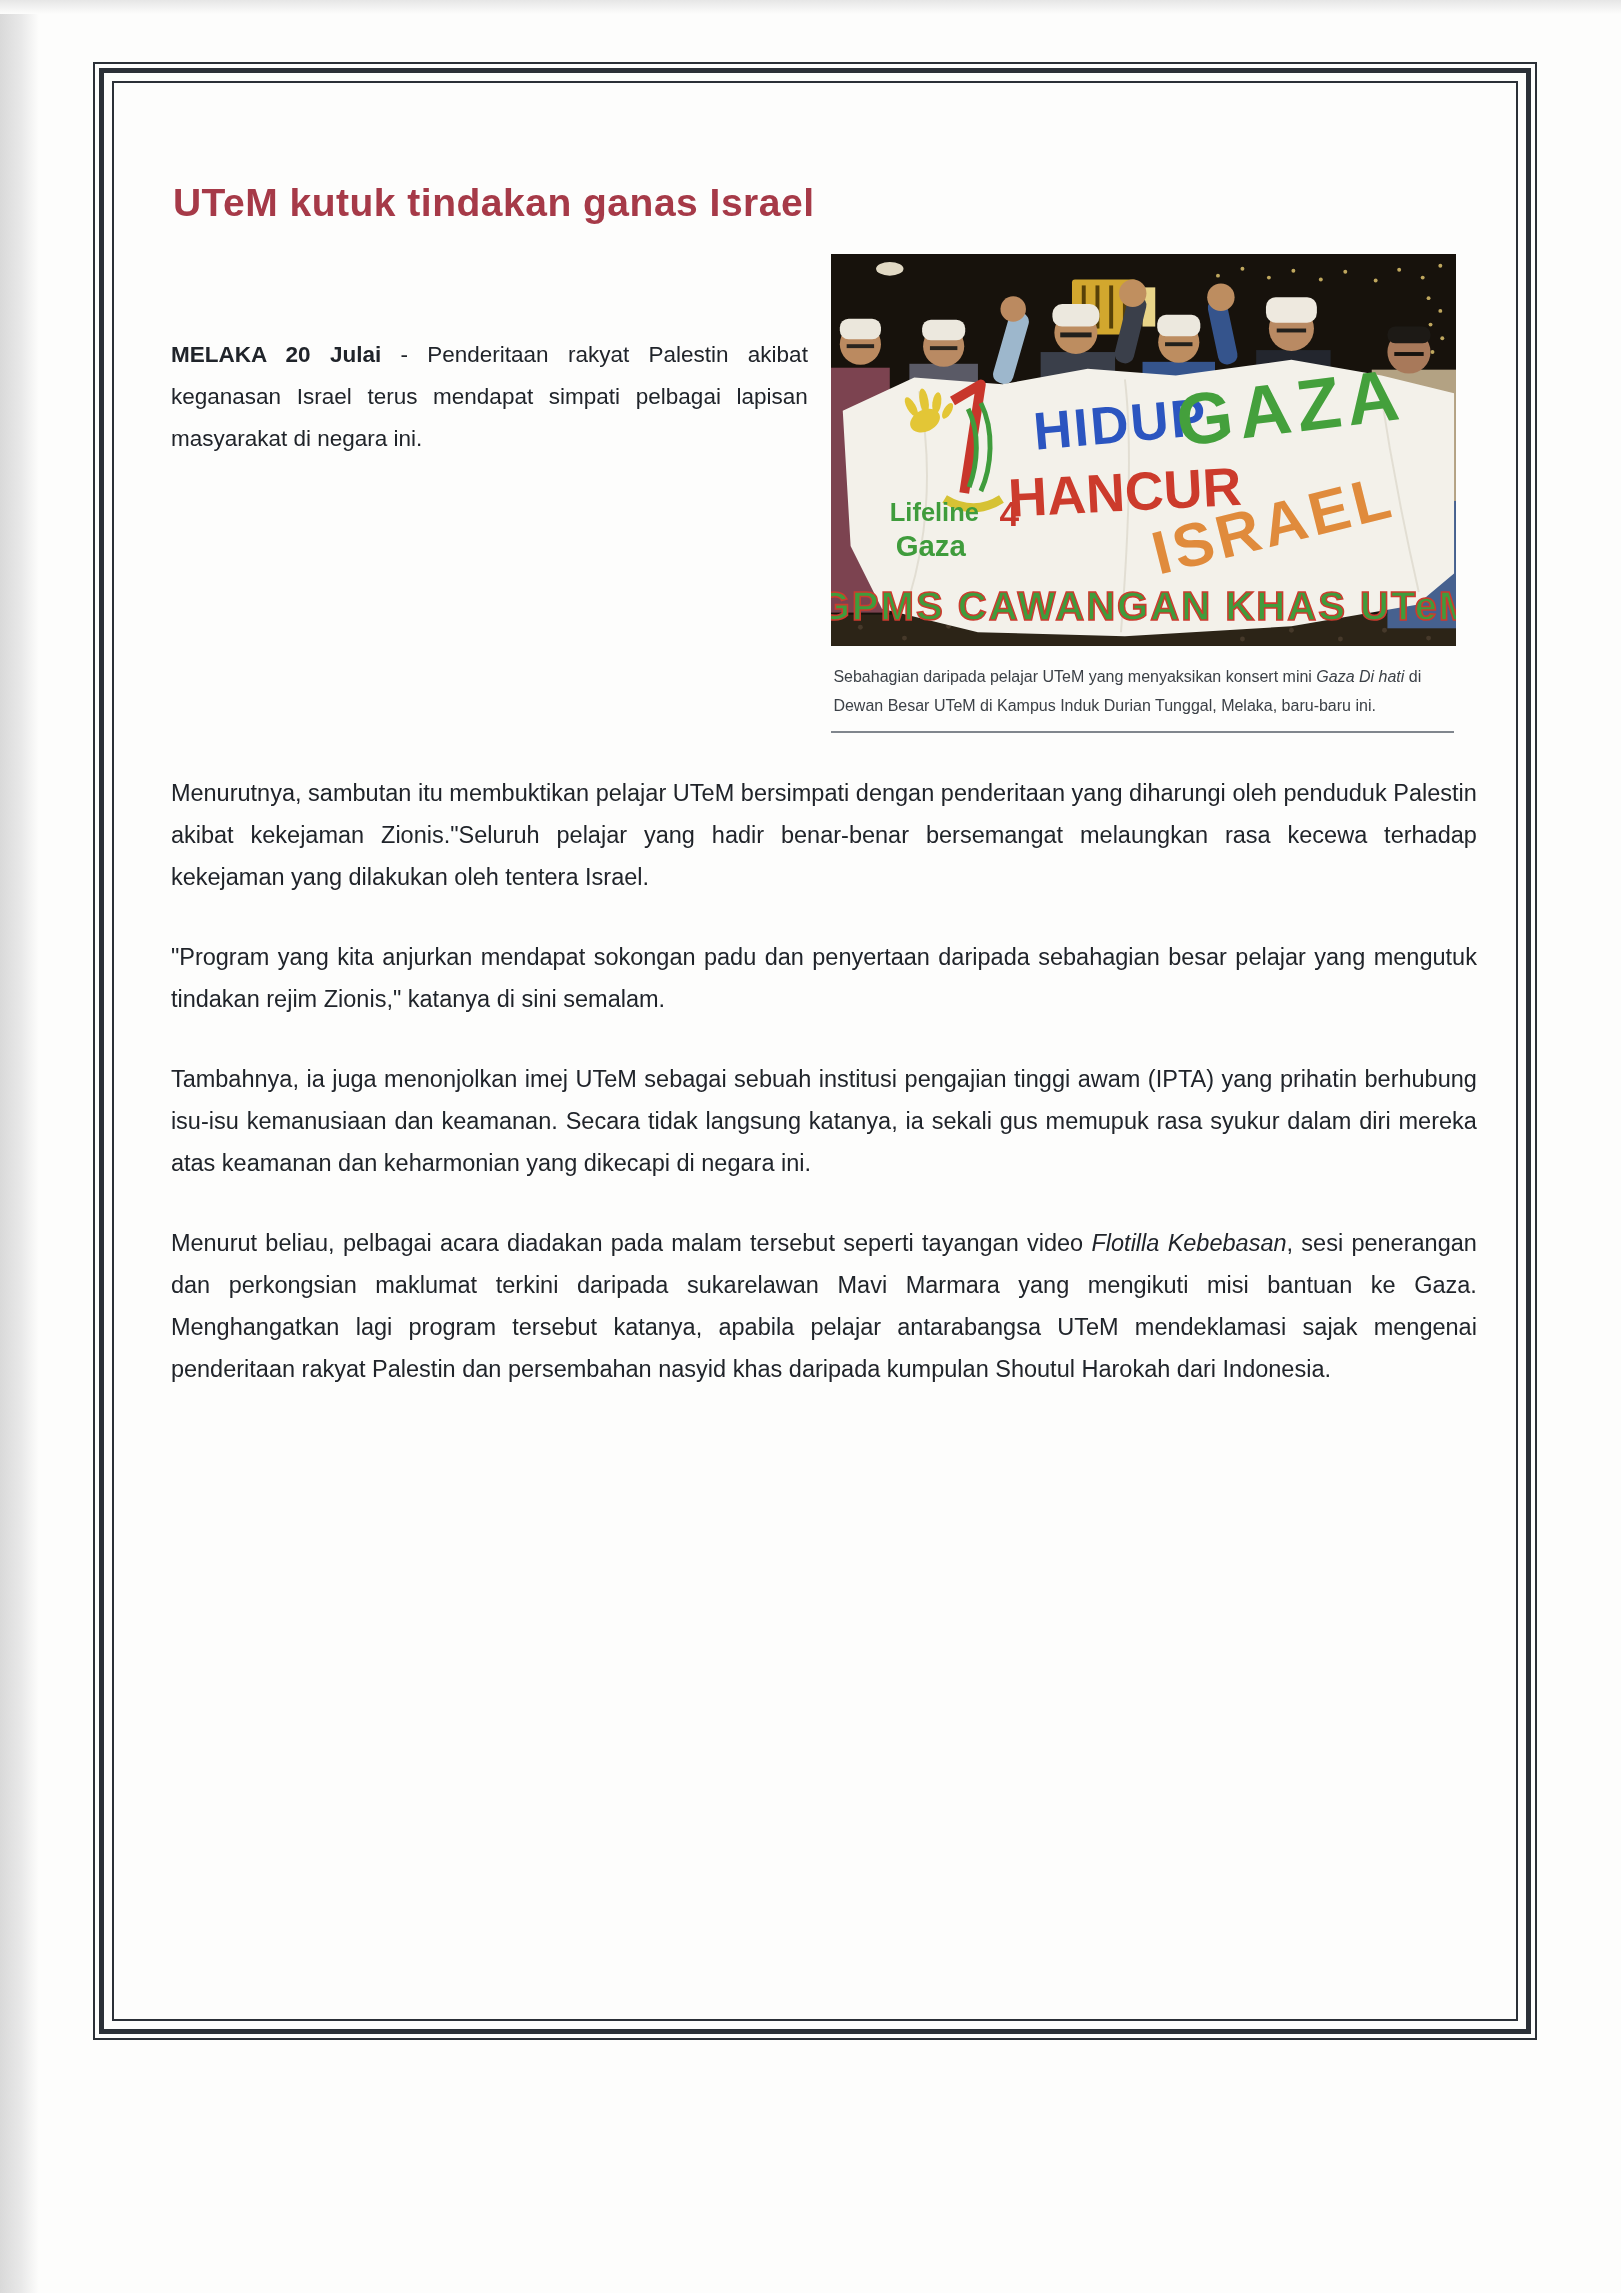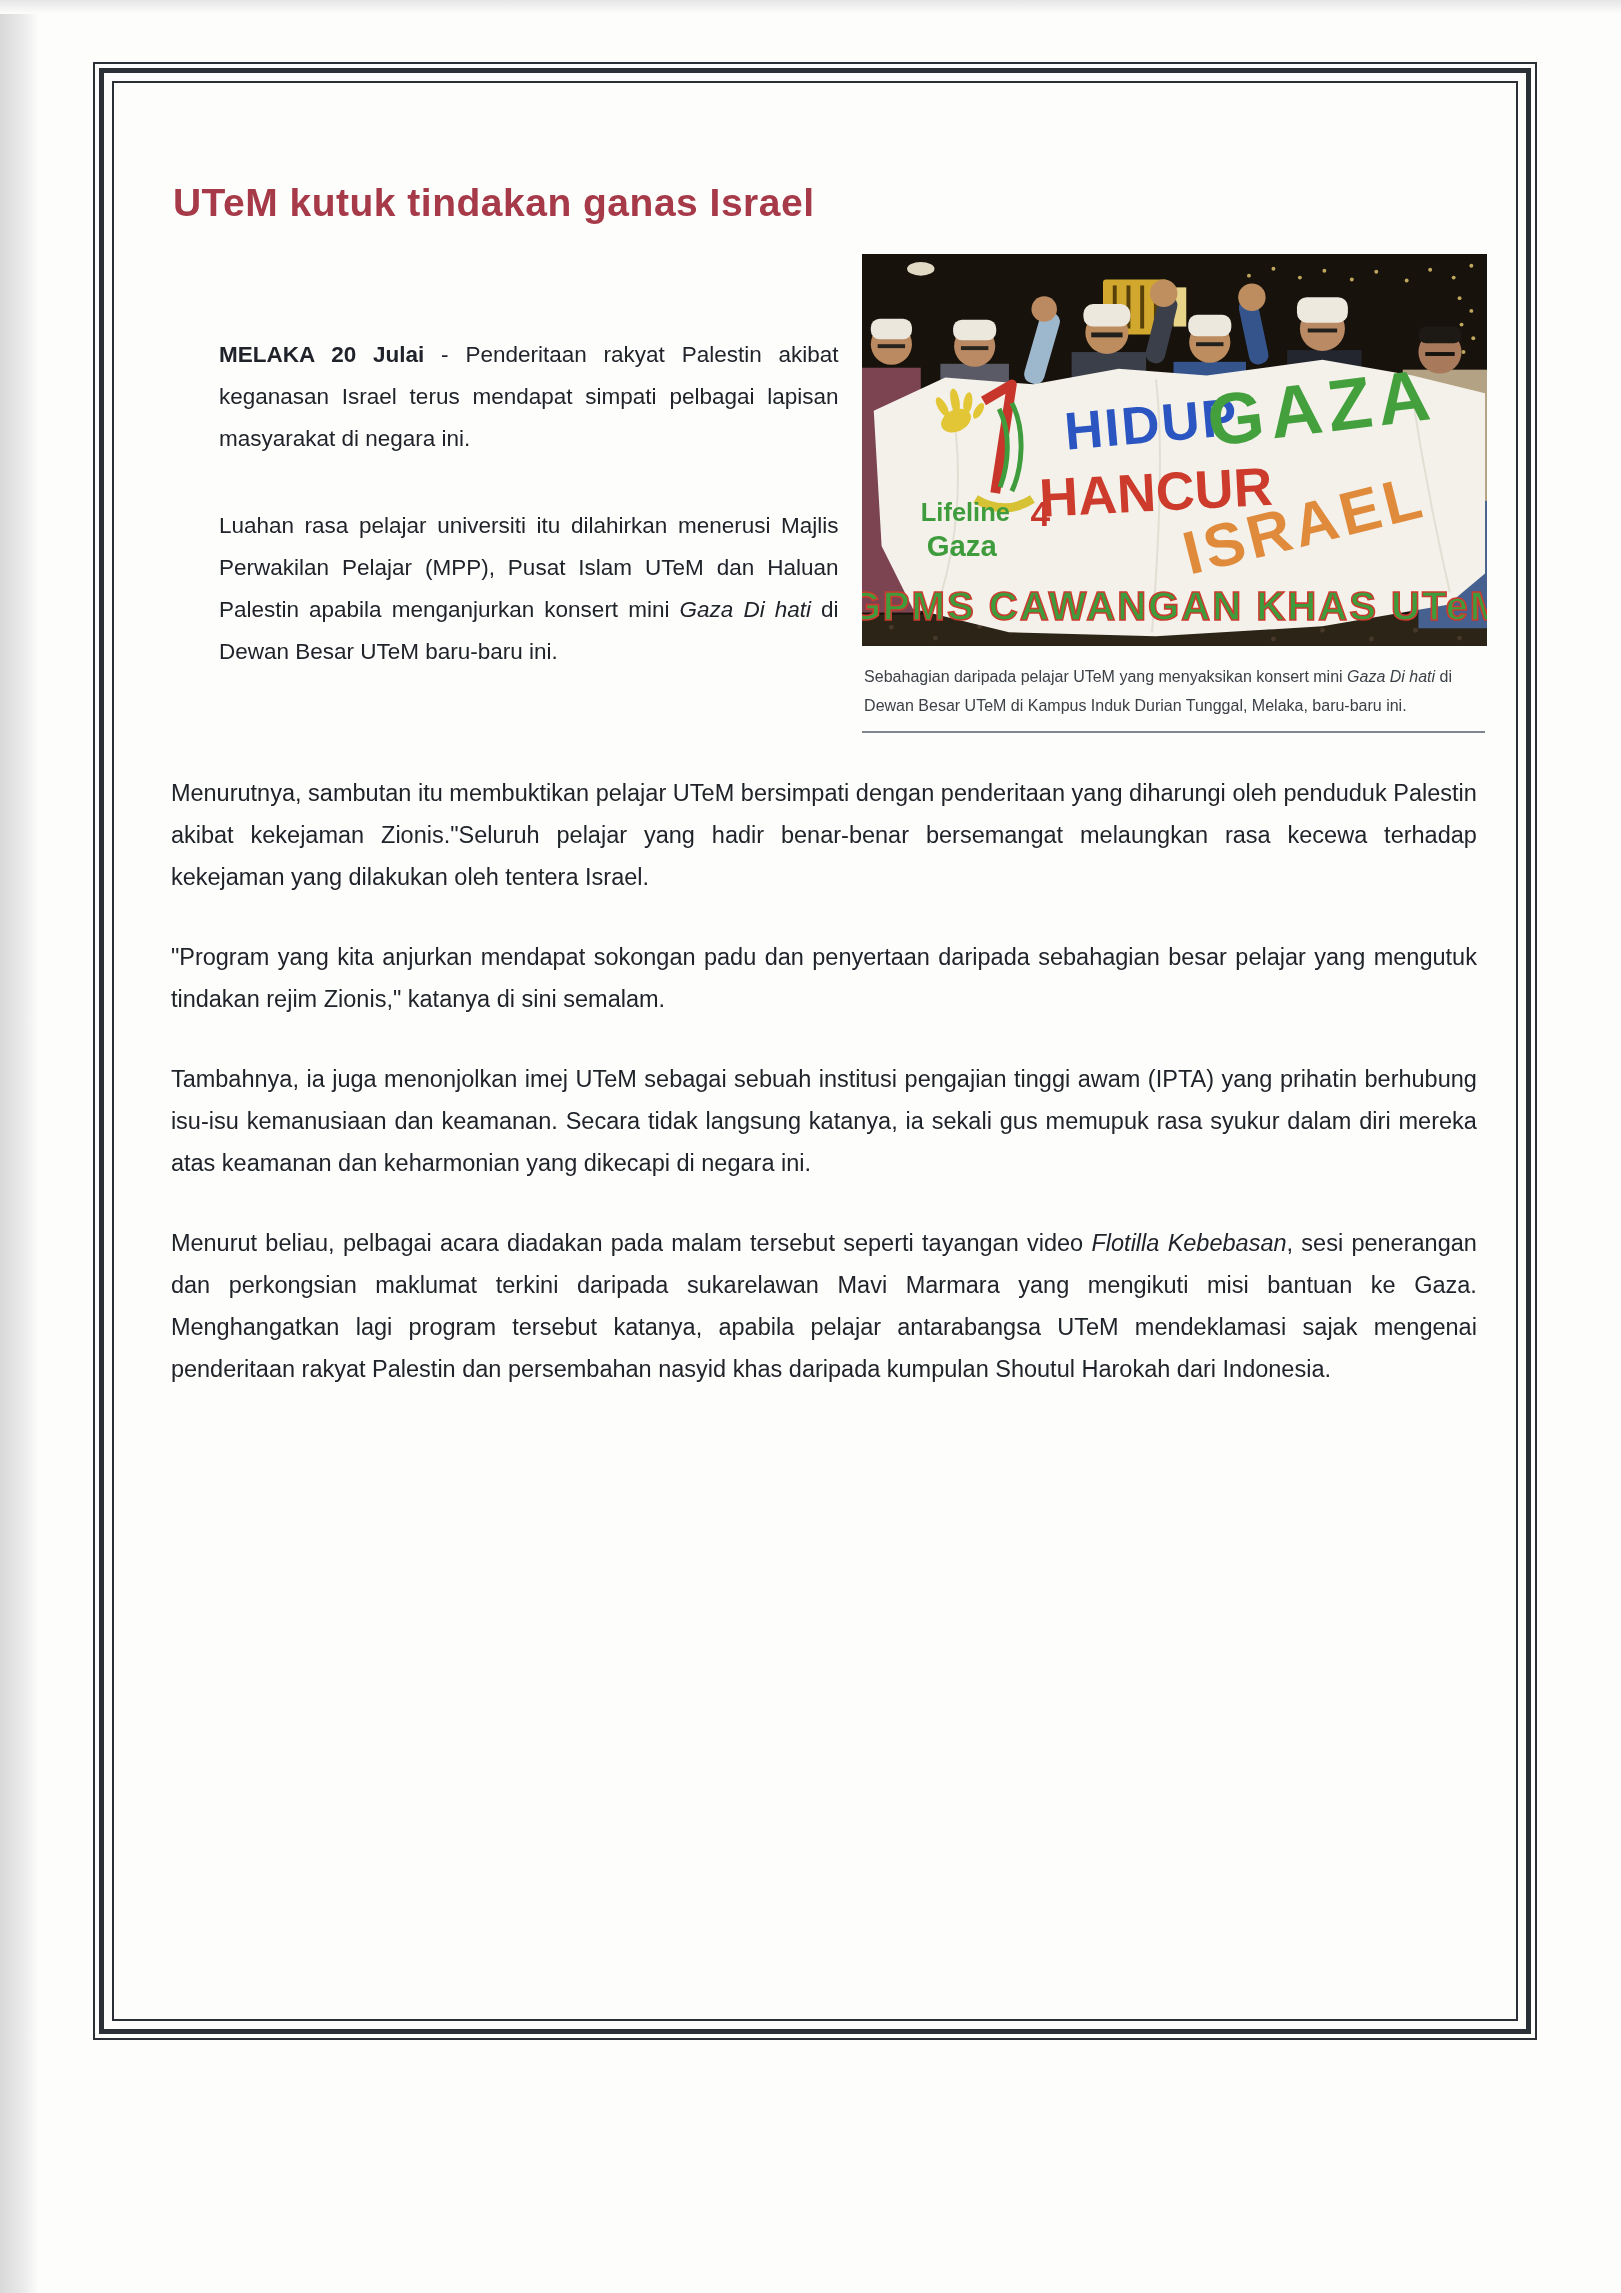--- a/index.html
+++ b/index.html
@@ -28,21 +28,21 @@
   }
   .frame-inner {
     border:2.9px solid #2b3037; height:100%; box-sizing:border-box;
     padding:0 29px 0 57px;
   }
   h1.title {
     margin:98px 0 0 2px;
     font-size:39px; font-weight:bold; letter-spacing:0.5px;
     color:#a63a48;
   }
-  .top-row { display:flex; margin-top:29px;margin-left:48px; }
+  .top-row { display:flex; margin-top:29px; }
   .col-left { width:637px; margin-right:23.5px; padding-top:80px; }
   .col-left p {
     font-size:22.5px; line-height:42px; text-align:justify;
     margin:0 0 45px 0;
   }
   .col-right { width:625px; }
   .photo-box {
     width:625px; height:392px; position:relative; overflow:hidden;
     background:#17120c;
   }
@@ -71,21 +71,20 @@
 
 <div class="frame">
  <div class="frame-mid">
   <div class="frame-inner">
 
     <h1 class="title">UTeM kutuk tindakan ganas Israel</h1>
 
     <div class="top-row">
       <div class="col-left">
         <p><b>MELAKA 20 Julai</b><span> - Penderitaan rakyat Palestin akibat keganasan Israel terus mendapat simpati pelbagai lapisan masyarakat di negara ini.</span></p>
-        <p><span>Luahan rasa pelajar universiti itu dilahirkan menerusi Majlis Perwakilan Pelajar (MPP), Pusat Islam UTeM dan Haluan Palestin apabila menganjurkan konsert mini </span><i>Gaza Di hati</i><span> di Dewan Besar UTeM baru-baru ini.</span></p>
       </div>
 
       <div class="col-right">
         <div class="photo-box">
           <svg width="625" height="392" viewBox="0 0 638 400">
 
             <rect width="638" height="400" fill="#17120c"></rect>
             <rect y="368" width="638" height="32" fill="#2c2417"></rect>
             <g fill="#46392a">
               <circle cx="30" cy="381" r="2.5"></circle>

